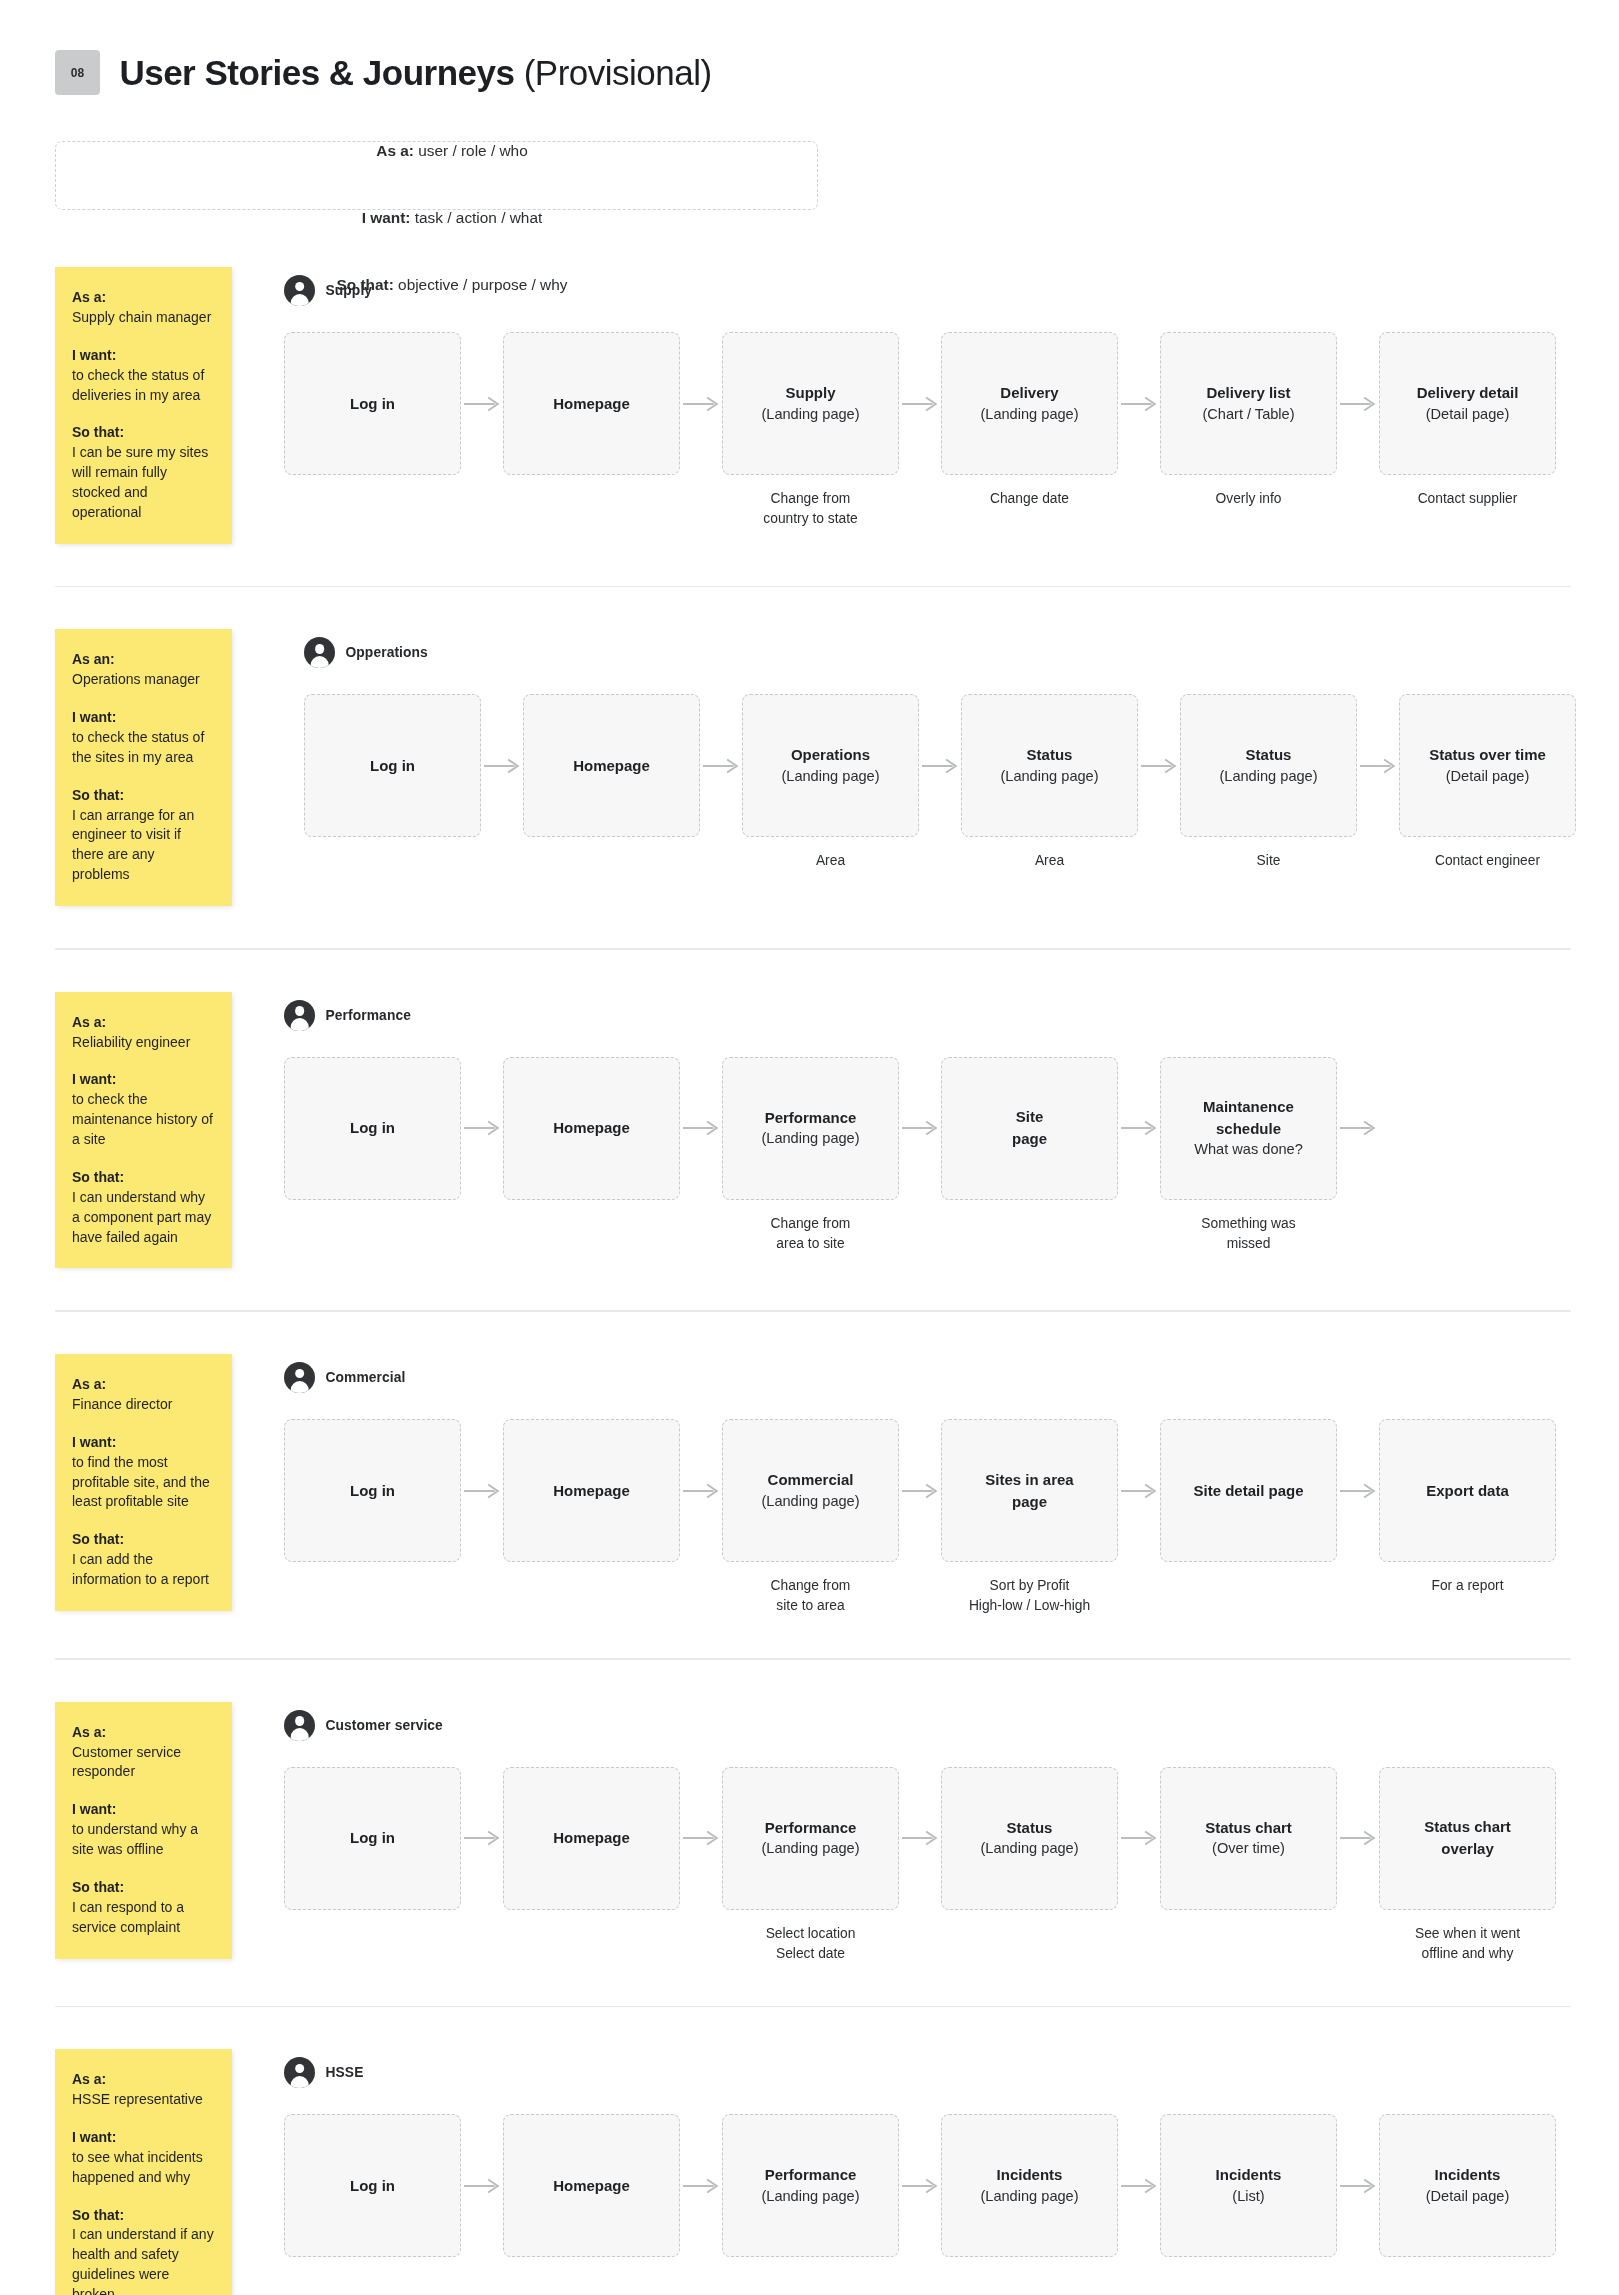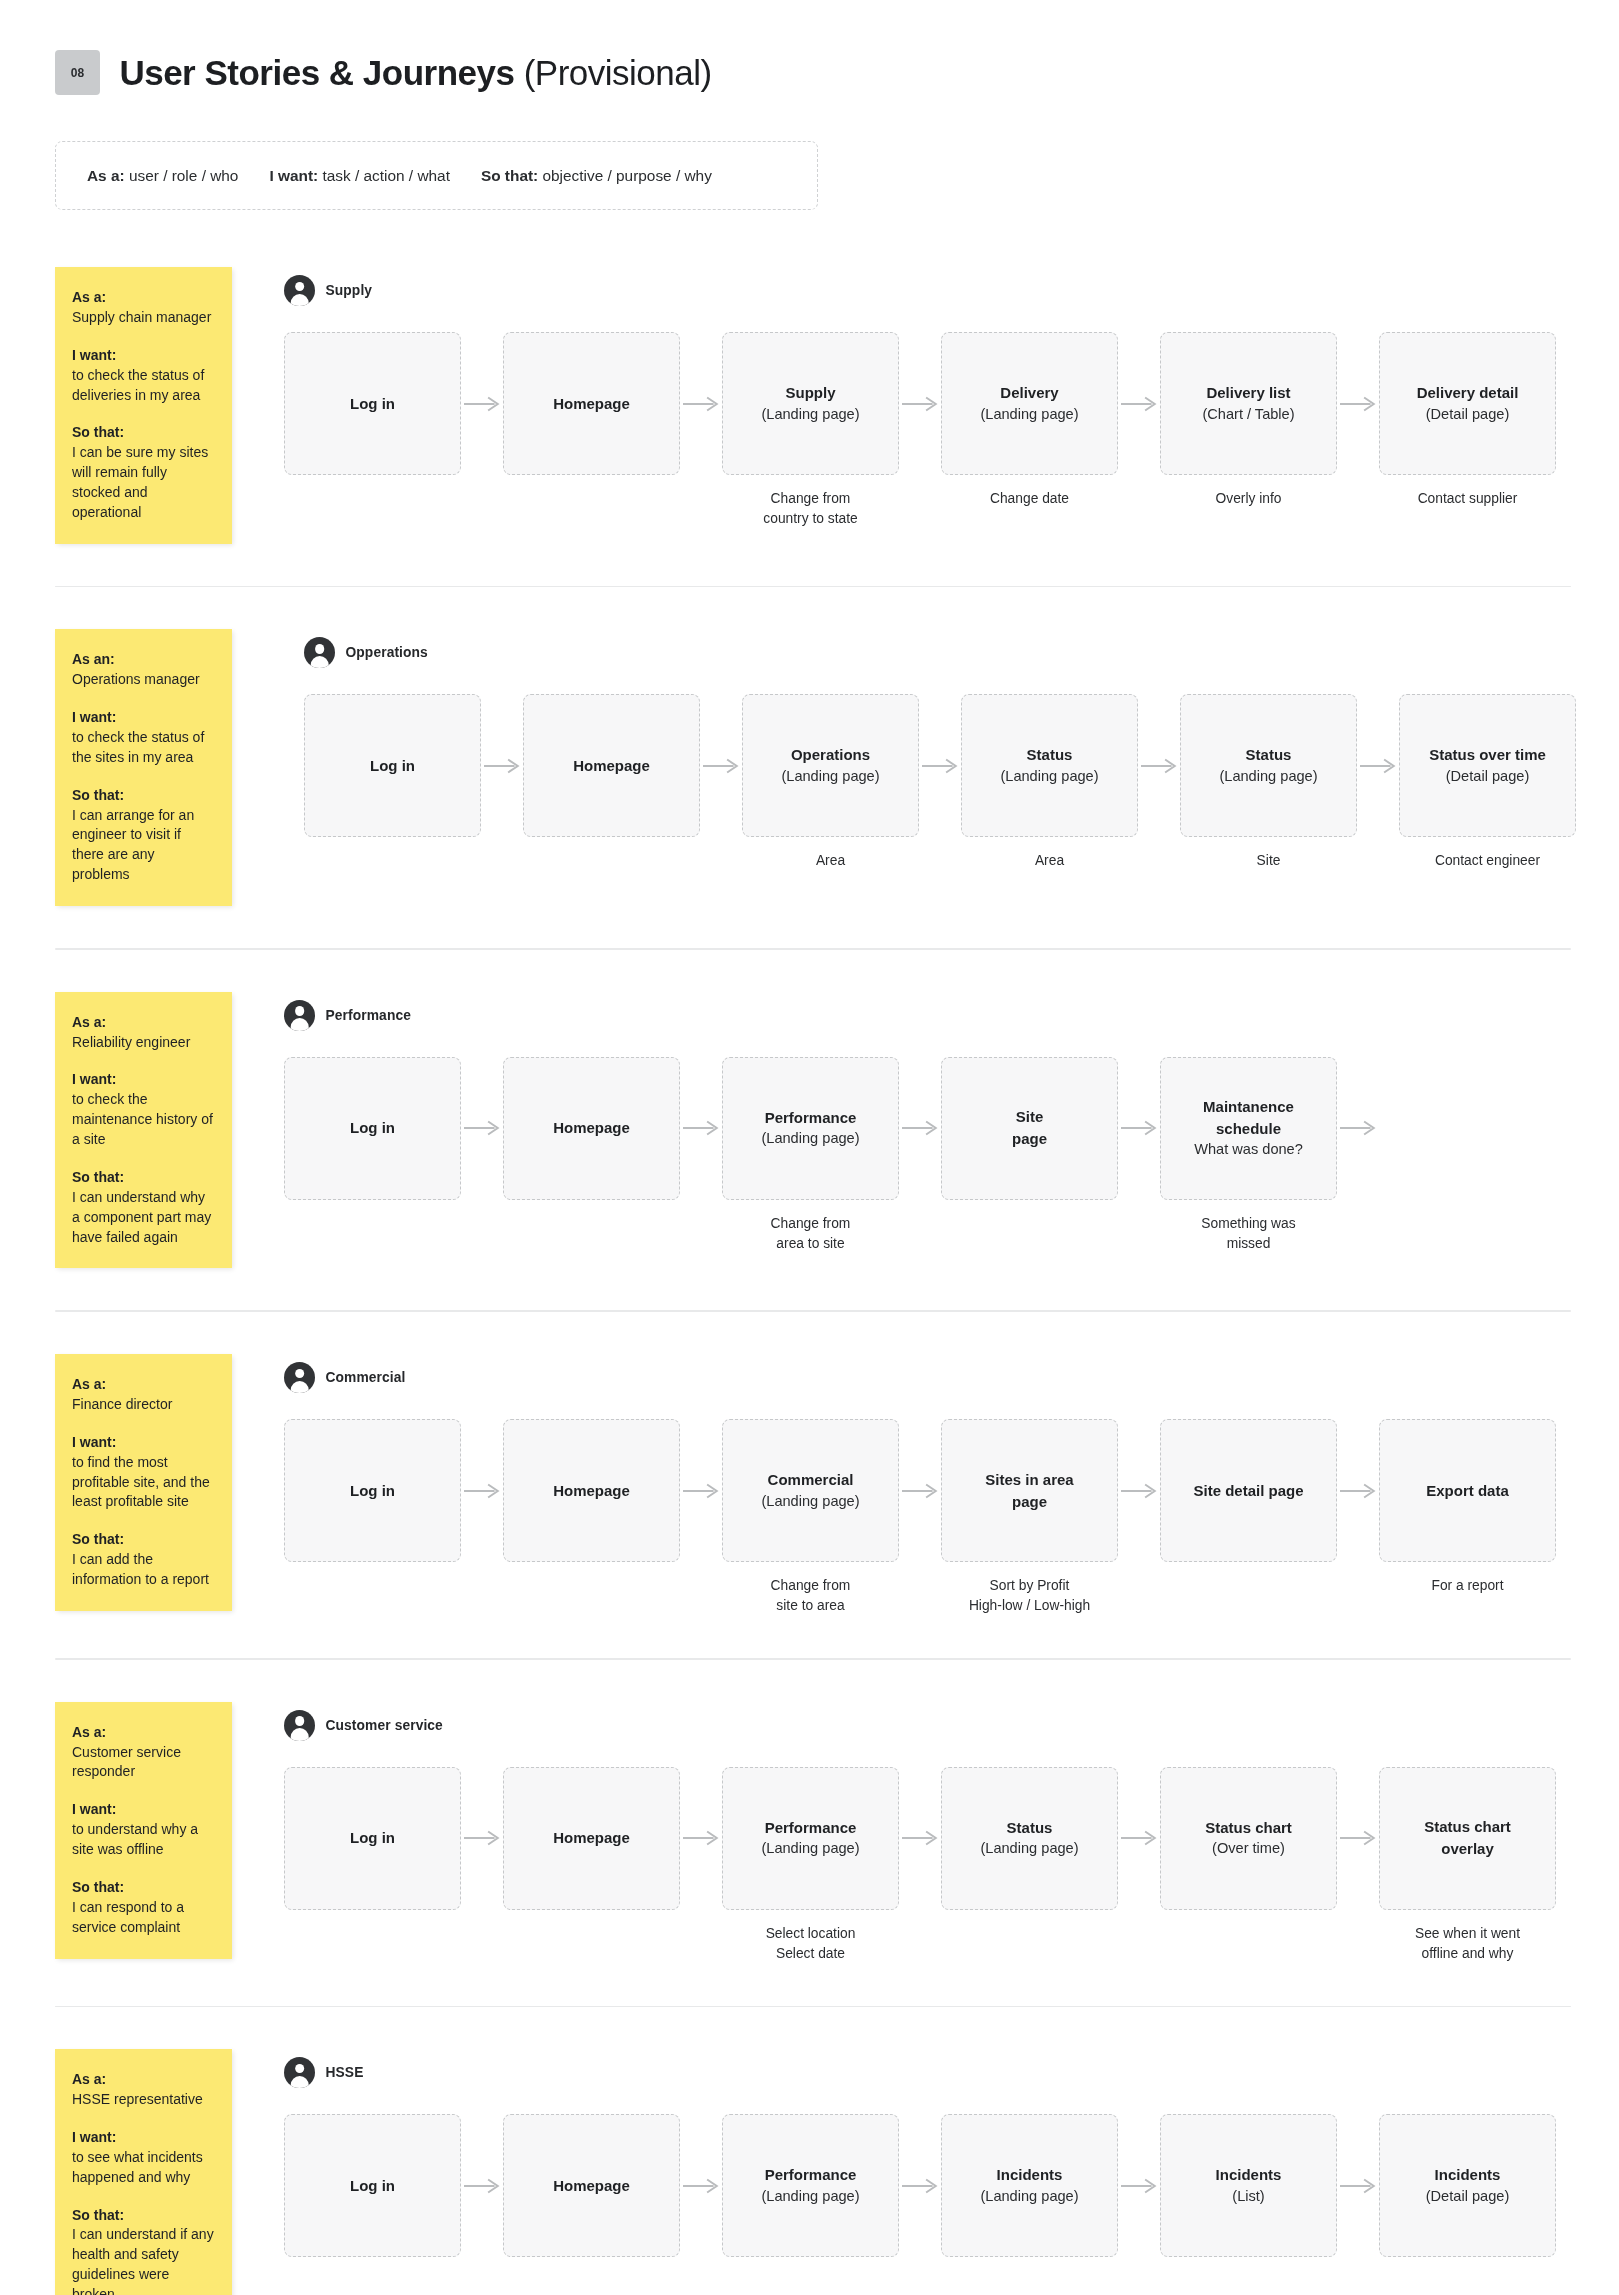--- a/index.html
+++ b/index.html
@@ -48,21 +48,22 @@
   
   .legend {
     margin: 46px 0 0 55px;
     width: 763px;
     height: 69px;
     border: 1.6px dashed #cfd1d3;
     border-radius: 7.3px;
     display: flex;
     align-items: center;
     padding-left: 31px;
-    gap: 31px;
+    gap: 49px;
+    flex-direction: column;
   }
   .legend-item {
     font-size: 15.4px;
     color: #2b2d30;
     white-space: nowrap;
   }
   .legend-item b { font-weight: 700; }
 
   
   .row {

